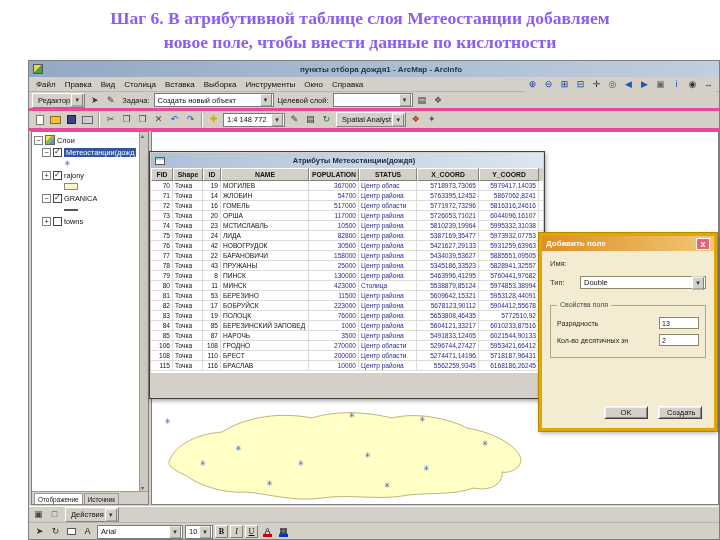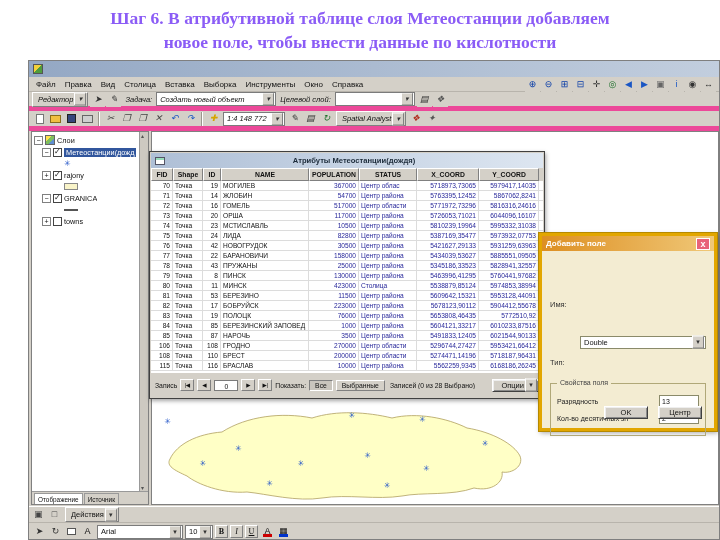--- a/index.html
+++ b/index.html
@@ -17,21 +17,21 @@
   .titlebar{position:absolute;left:0;top:0;width:100%;height:16px;
     background:linear-gradient(90deg,#94a8c4,#c2cede);display:flex;align-items:center;gap:4px;padding:0 4px;}
   .appicon{width:10px;height:10px;background:linear-gradient(135deg,#f3d13a 50%,#4f9b3f 50%);border:1px solid #555;flex:none;}
   .ttext{flex:1;text-align:center;font-size:8px;font-weight:700;color:#243447;white-space:nowrap;overflow:hidden;}
 
   .menubar{position:absolute;left:0;top:16px;width:100%;height:15px;display:flex;align-items:center;
     gap:1px;padding:0 3px;border-bottom:1px solid #b8b4ac;}
   .menu-item{padding:1px 4px;font-size:8px;white-space:nowrap;}
   .flex-sp{flex:1;}
 
-  .tb{position:absolute;left:0;width:100%;display:flex;align-items:center;gap:2px;padding:0 3px;border-bottom:5px solid #ec4899;font-style:italic;}
+  .tb{position:absolute;left:0;width:100%;display:flex;align-items:center;gap:2px;padding:0 3px;border-bottom:3px solid #ec4899;}
   .tb1{top:31px;height:19px;}
   .tb2{top:50px;height:20px;}
 
   .icon-strip{display:inline-flex;align-items:center;gap:1px;}
   .tbtn{width:15px;height:15px;display:inline-flex;align-items:center;justify-content:center;
     background:#d4d0c8;border:1px solid #d4d0c8;flex:none;position:relative;}
   .tbtn .g{font-size:9px;line-height:1;}
   .tsep{width:2px;height:14px;border-left:1px solid #9a968c;border-right:1px solid #ffffff;margin:0 2px;flex:none;}
   .cbar{position:absolute;left:2px;right:2px;bottom:1px;height:3px;}
 
@@ -115,21 +115,21 @@
 
   
   .addfield{position:absolute;left:510px;top:172px;width:178px;height:198px;background:#f3ecd2;
     border:3px solid #e2a600;box-shadow:0 0 0 1px #b58900,1px 2px 5px rgba(0,0,0,.35);z-index:5;}
   .af-title{height:15px;background:linear-gradient(90deg,#dd8f22,#f0c univers878);
     background:linear-gradient(90deg,#dd8f22,#f0c878);display:flex;align-items:center;padding:0 4px;
     color:#fff;font-weight:700;font-size:8px;}
   .af-close{margin-left:auto;width:14px;height:12px;background:#e8637a;border:1px solid #fff;
     color:#fff;font-size:9px;line-height:10px;text-align:center;font-weight:700;flex:none;}
   .af-row{display:flex;align-items:center;margin:8px 8px 0;gap:4px;}
-  .af-label{width:26px;font-size:7.5px;color:#333;flex:none;margin-top:41px;}
+  .af-label{width:26px;font-size:7.5px;color:#333;flex:none;}
   .af-input{flex:1;height:13px;background:#fff;border:1px solid #8a8a6a;font-size:7.5px;padding:0 3px;line-height:12px;}
   .af-input.drop{}
   .af-group{margin:16px 8px 0;border:1px solid #b0a878;position:relative;padding:11px 6px 6px;}
   .af-group-label{position:absolute;top:-5px;left:6px;background:#f3ecd2;padding:0 3px;font-size:7px;color:#444;}
   .prow{display:flex;align-items:center;margin-bottom:5px;}
   .plabel{flex:1;font-size:7px;color:#222;white-space:nowrap;overflow:hidden;}
   .pval{width:40px;height:12px;background:#fff;border:1px solid #8a8a6a;font-size:7px;padding:0 2px;line-height:11px;flex:none;}
   .af-buttons{position:absolute;left:0;right:12px;bottom:9px;display:flex;justify-content:flex-end;gap:10px;}
   .af-buttons .btn{width:44px;}
 
@@ -148,20 +148,21 @@
 
 <div class="slide-title">
   <div>Шаг 6. В атрибутивной таблице слоя Метеостанции добавляем</div>
   <div>новое поле, чтобы внести данные по кислотности</div>
 </div>
 
 <div class="app">
 
   <div class="titlebar">
     <span class="appicon"></span>
+    <span class="ttext">пункты отбора дождя1 - ArcMap - ArcInfo</span>
   </div>
 
   <div class="menubar">
     <span class="icon-strip">
         <span class="menu-item">Файл</span>
         <span class="menu-item">Правка</span>
         <span class="menu-item">Вид</span>
         <span class="menu-item">Столица</span>
         <span class="menu-item">Вставка</span>
         <span class="menu-item">Выборка</span>
@@ -564,33 +565,20 @@
           <span class="tcell c0" style="width: 22px;">115</span>
           <span class="tcell c1" style="width: 30px;">Точка</span>
           <span class="tcell c2" style="width: 18px;">116</span>
           <span class="tcell c3" style="width: 88px;">БРАСЛАВ</span>
           <span class="tcell c4" style="width: 50px;">10000</span>
           <span class="tcell c5" style="width: 58px;">Центр района</span>
           <span class="tcell c6" style="width: 62px;">5562259,9345</span>
           <span class="tcell c7" style="width: 60px;">6168186,26245</span>
         </div>
       </div>
-    <div class="attr-nav">
-      <span>Запись</span>
-      <span class="navbtn">|◀</span>
-      <span class="navbtn">◀</span>
-      <span class="navval">0</span>
-      <span class="navbtn">▶</span>
-      <span class="navbtn">▶|</span>
-      <span>Показать:</span>
-      <span class="showopt pressed">Все</span>
-      <span class="showopt">Выбранные</span>
-      <span class="recinfo">Записей (0 из 28 Выбрано)</span>
-      <span class="btn drop optbtn">Опции</span>
-    </div>
   </div>
 
   <div class="addfield">
     <div class="af-title">
       <span>Добавить поле</span>
       <span class="af-close">x</span>
     </div>
     <div class="af-row">
       <span class="af-label">Имя:</span>
     </div>
@@ -606,21 +594,21 @@
             <span class="pval">13</span>
           </div>
           <div class="prow">
             <span class="plabel">Кол-во десятичных зн</span>
             <span class="pval">2</span>
           </div>
         </div>
     </div>
     <div class="af-buttons">
       <span class="btn">OK</span>
-      <span class="btn">Центр</span>
+      <span class="btn">Создать</span>
     </div>
   </div>
 
   <div class="rowA">
     <span class="icon-strip">
         <span class="tbtn">
           <span class="g" style="color: rgb(68, 68, 68);">▣</span>
         </span>
         <span class="tbtn">
           <span class="g" style="color: rgb(68, 68, 68);">□</span>

